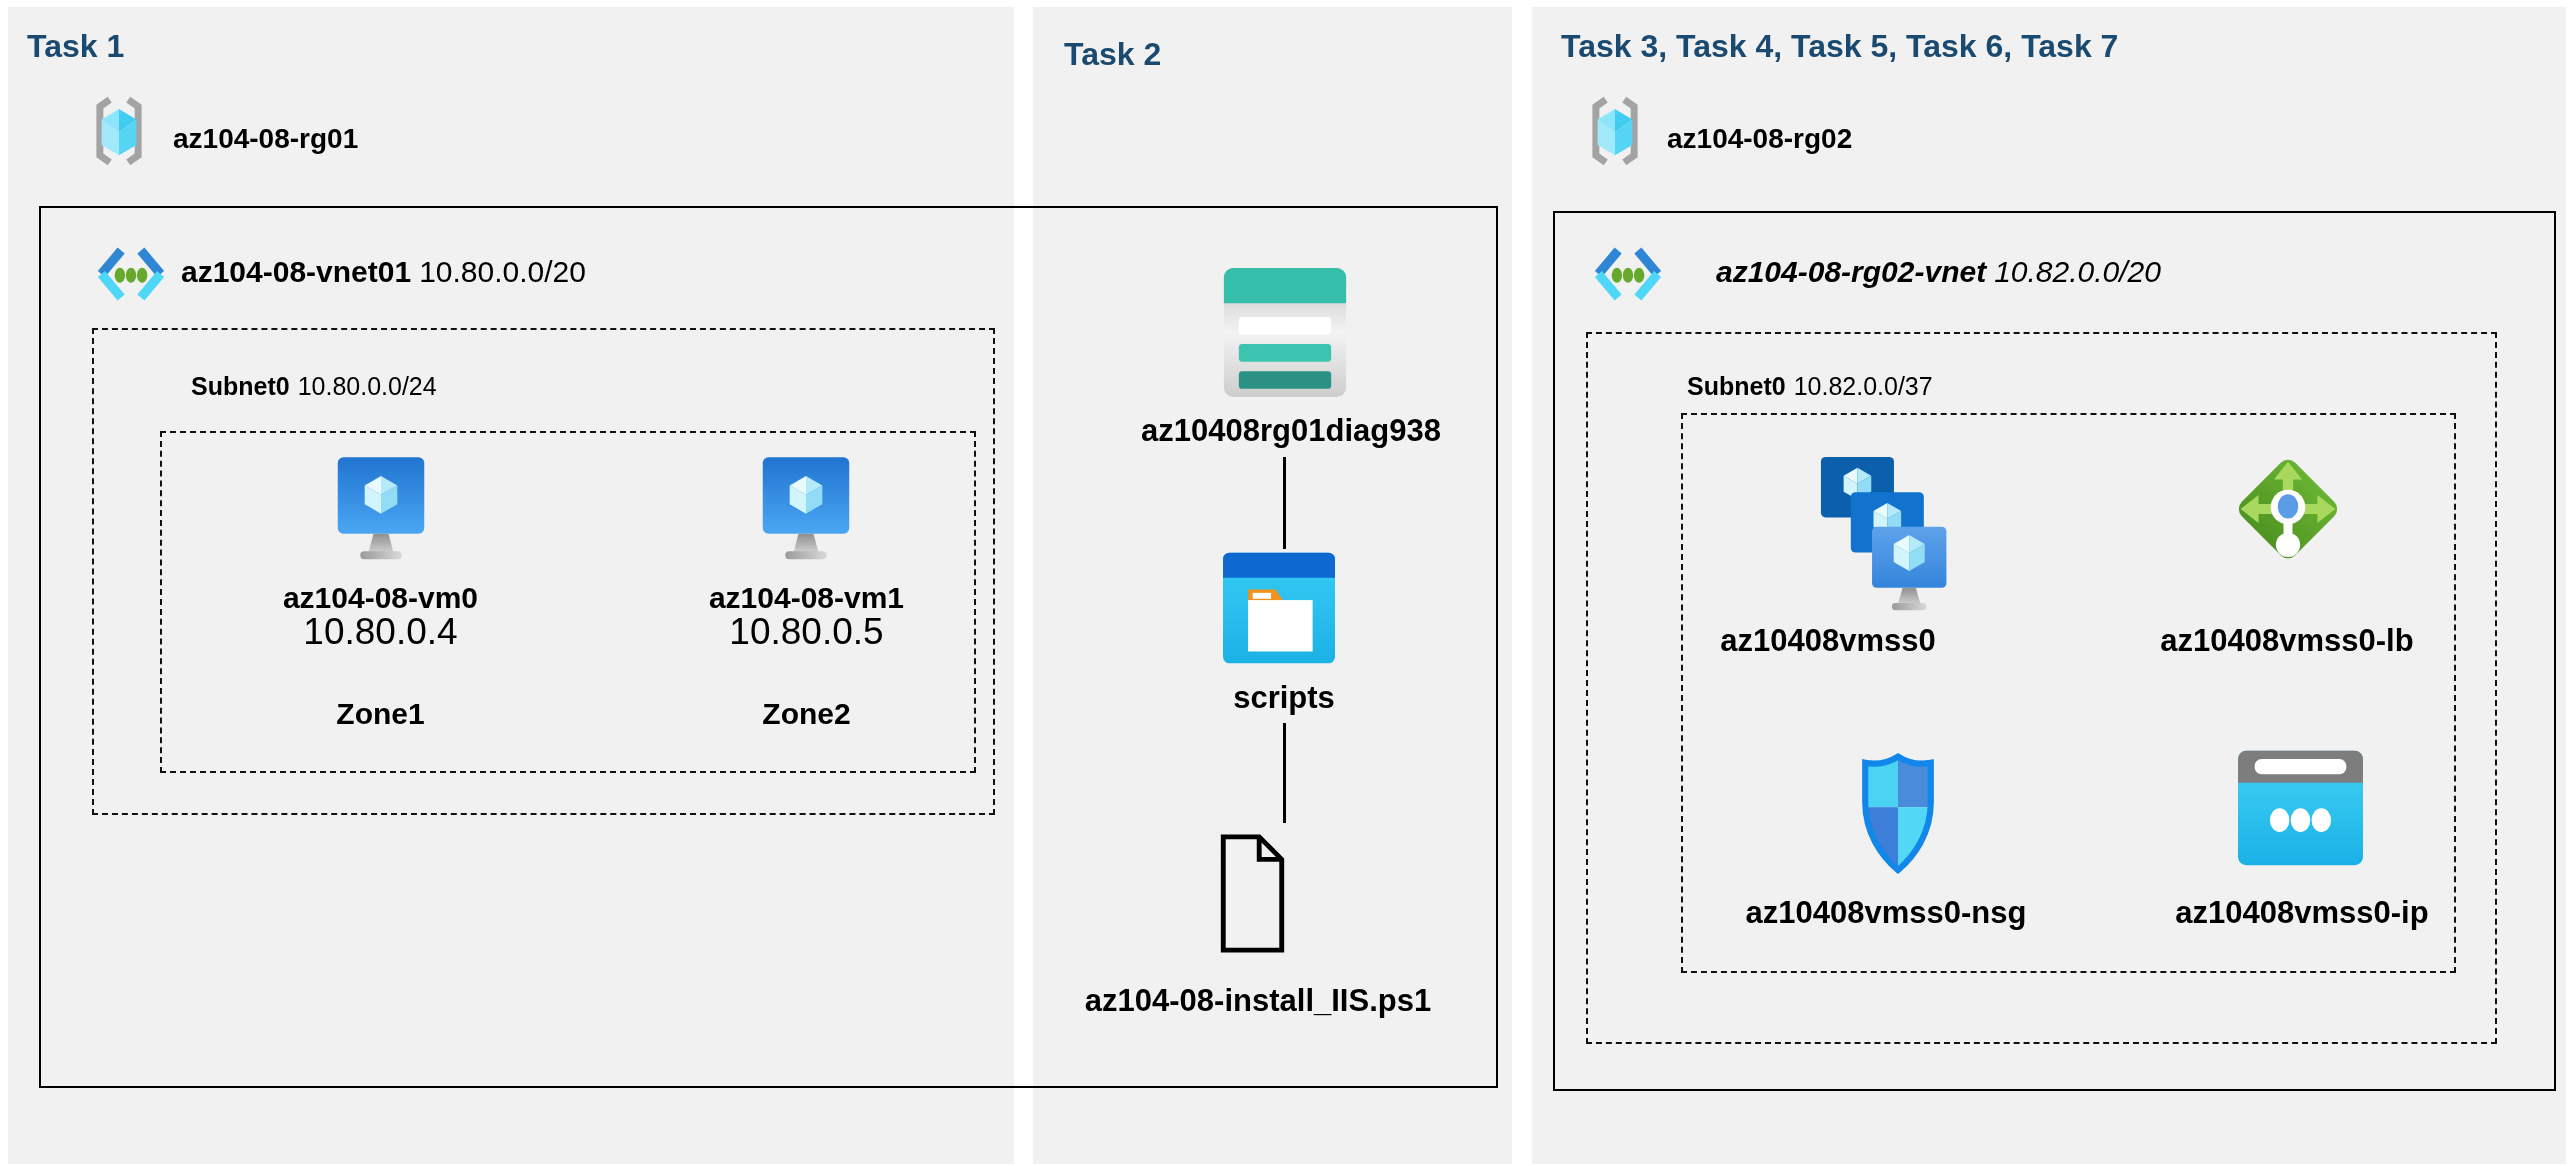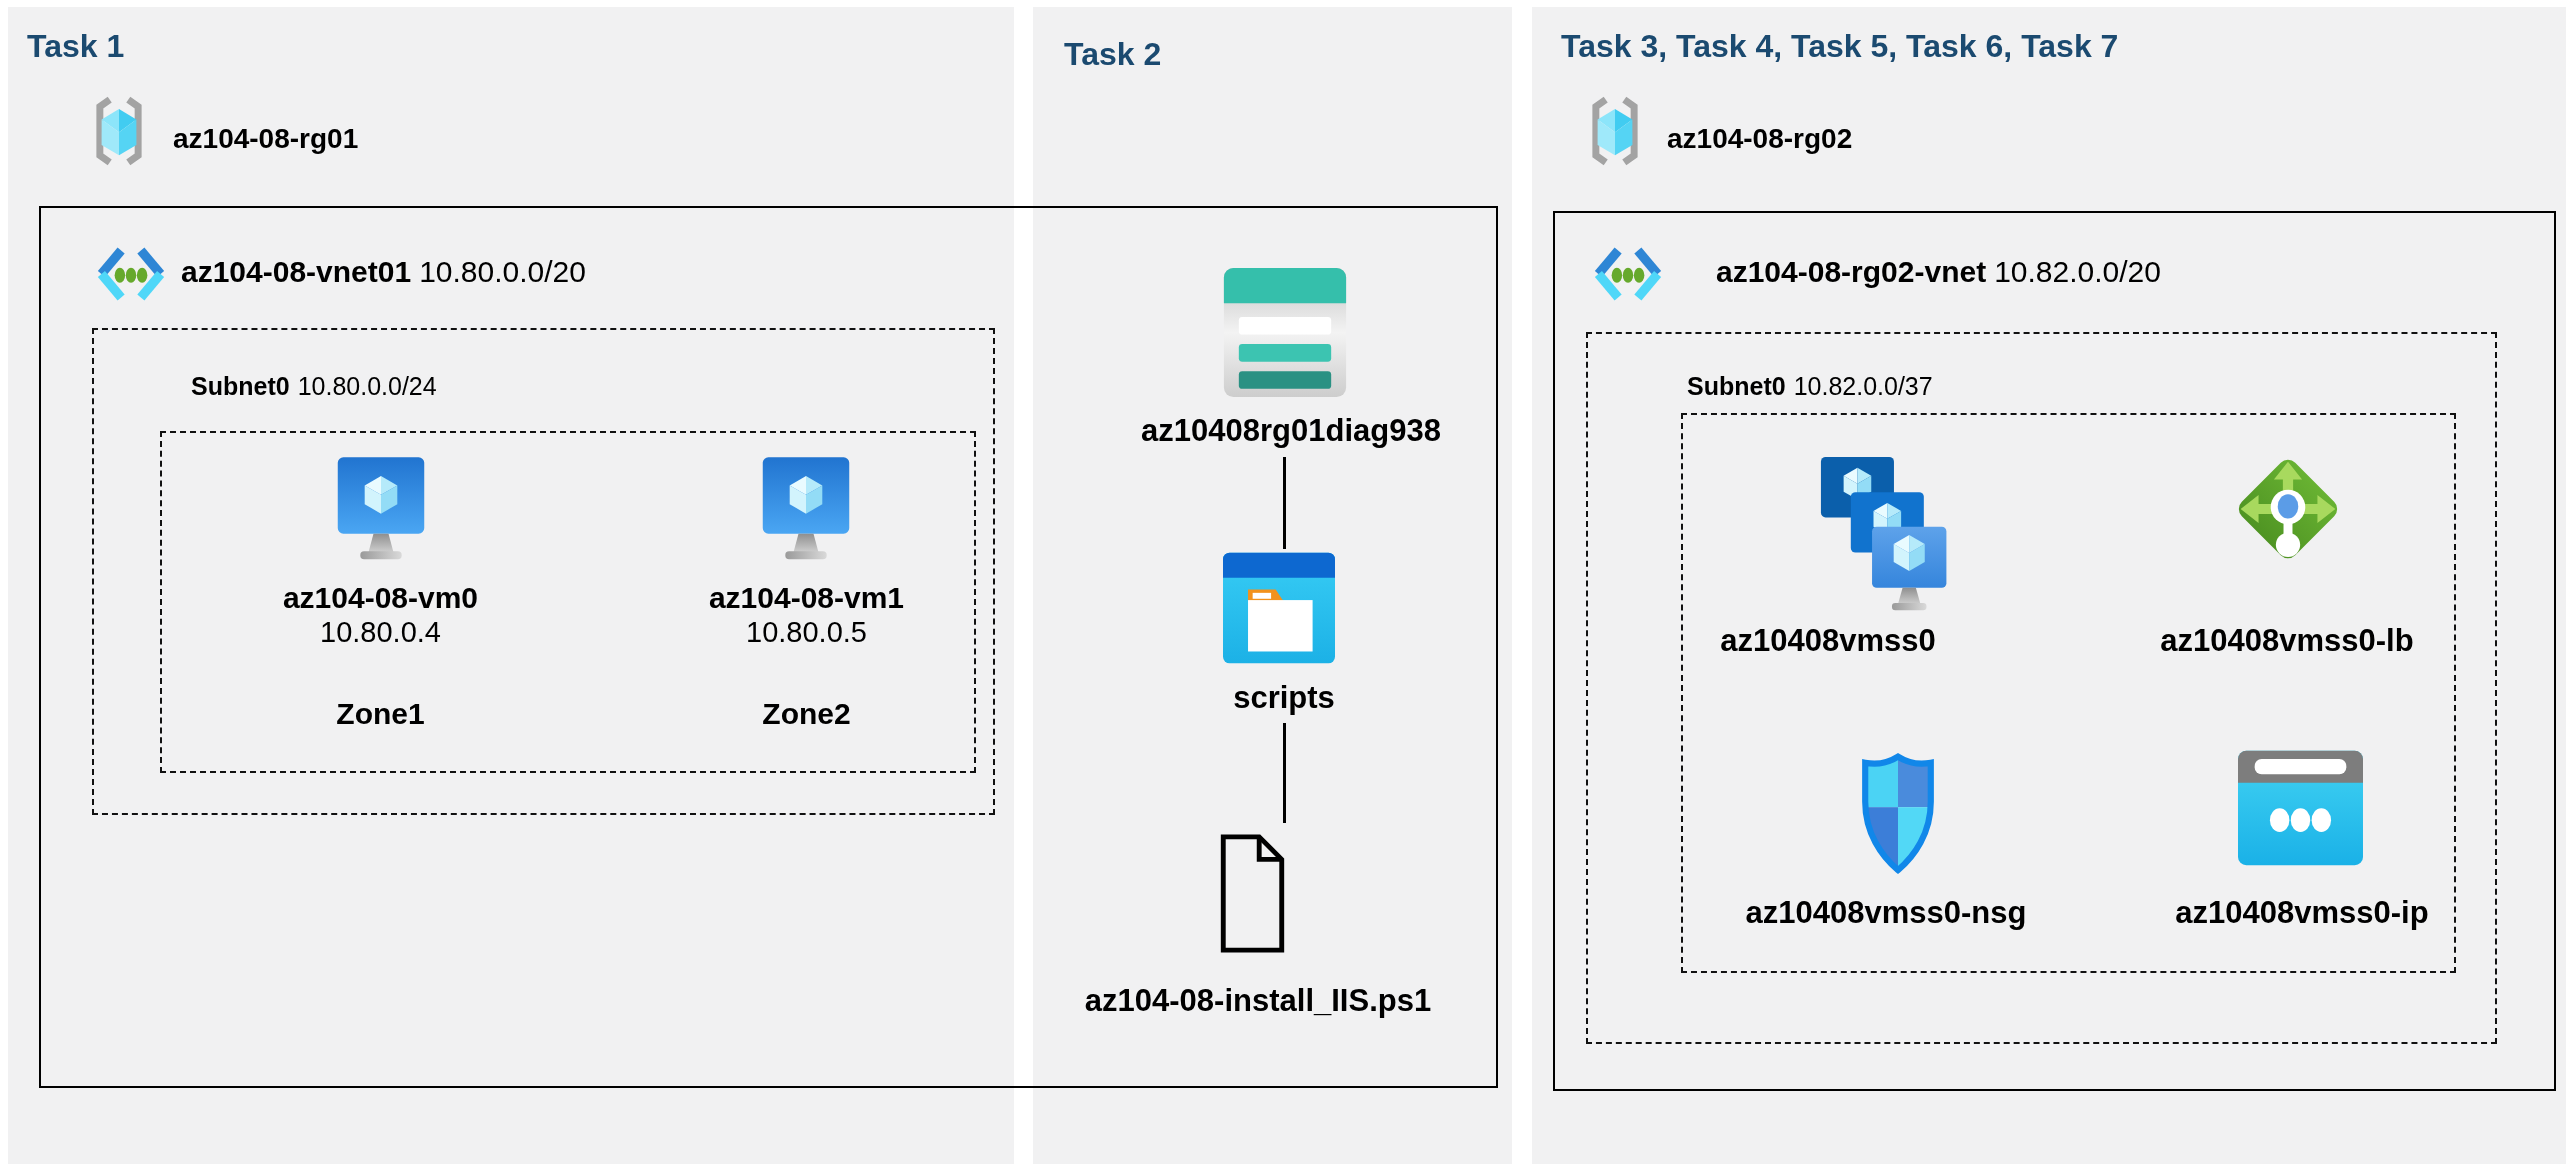--- a/index.html
+++ b/index.html
@@ -14,21 +14,21 @@
   .solid-box{position:absolute;border:2.7px solid #000;box-sizing:border-box;background:transparent;}
   .dashed-box{position:absolute;border:2px dashed #111;box-sizing:border-box;}
   .lbl{white-space:nowrap;}
   .b{font-weight:700;}
   .cidr{font-weight:400;margin-left:8px;}
   .rg-label{position:absolute;font-size:28px;font-weight:700;line-height:35px;}
   .vnet-label{position:absolute;font-size:30px;line-height:35px;}
   .subnet-label{position:absolute;font-size:25px;line-height:34px;}
   .vm-block{position:absolute;width:337px;text-align:center;}
   .vm-name{font-size:30px;font-weight:700;line-height:35px;}
-  .vm-ip{font-size:29px;font-weight:400;line-height:34px;}
+  .vm-ip{font-size:37px;font-weight:400;line-height:34px;}
   .vm-zone{font-size:30px;font-weight:700;line-height:35px;margin-top:47px;}
   .item-label{position:absolute;width:472px;text-align:center;font-size:31px;font-weight:700;line-height:35px;white-space:nowrap;}
   .connector{position:absolute;width:2.7px;background:#000;}
   svg{display:block;}
 </style>
 </head>
 <body>
 
 <svg width="0" height="0" style="position:absolute" aria-hidden="true">
   <defs>
@@ -170,21 +170,21 @@
 
 <svg class="abs" style="left:1219px;top:827px;" width="67" height="133" viewBox="0 0 110 200">
   <path d="M7 7 H66 L103 44 V193 H7 Z" fill="#f1f1f2" stroke="#000" stroke-width="8"></path>
   <path d="M66 7 V44 H103" fill="none" stroke="#000" stroke-width="8"></path>
 </svg>
 <div class="item-label" style="left:1022px;top:983px;">az104-08-install_IIS.ps1</div>
 
 <svg class="abs" style="left:1591px;top:236px;" width="74" height="76" viewBox="0 0 120 100">
     <use href="#vneticon"></use>
   </svg>
-<div class="vnet-label lbl" style="left:1716px;top:254px;"><span class="b">az104-08-rg02-vnet</span><span class="cidr">10.82.0.0/20</span></div>
+<div class="vnet-label lbl" style="left:1716px;top:254px;font-style:italic;"><span class="b">az104-08-rg02-vnet</span><span class="cidr">10.82.0.0/20</span></div>
 
 <div class="dashed-box" style="left:1586px;top:332px;width:911px;height:712px;"></div>
 <div class="subnet-label lbl" style="left:1687px;top:369px;"><span class="b">Subnet0</span><span class="cidr">10.82.0.0/37</span></div>
 
 <div class="dashed-box" style="left:1681px;top:413px;width:775px;height:560px;"></div>
 
 <svg class="abs" style="left:1820px;top:457px;" width="128" height="156" viewBox="0 0 190 235">
   <rect x="0" y="0" width="110" height="91" rx="7" fill="#0b5fab"></rect>
   <use href="#minicube" x="31" y="13" width="48" height="56"></use>
   <rect x="45" y="53" width="110" height="91" rx="7" fill="#1173ce"></rect>

